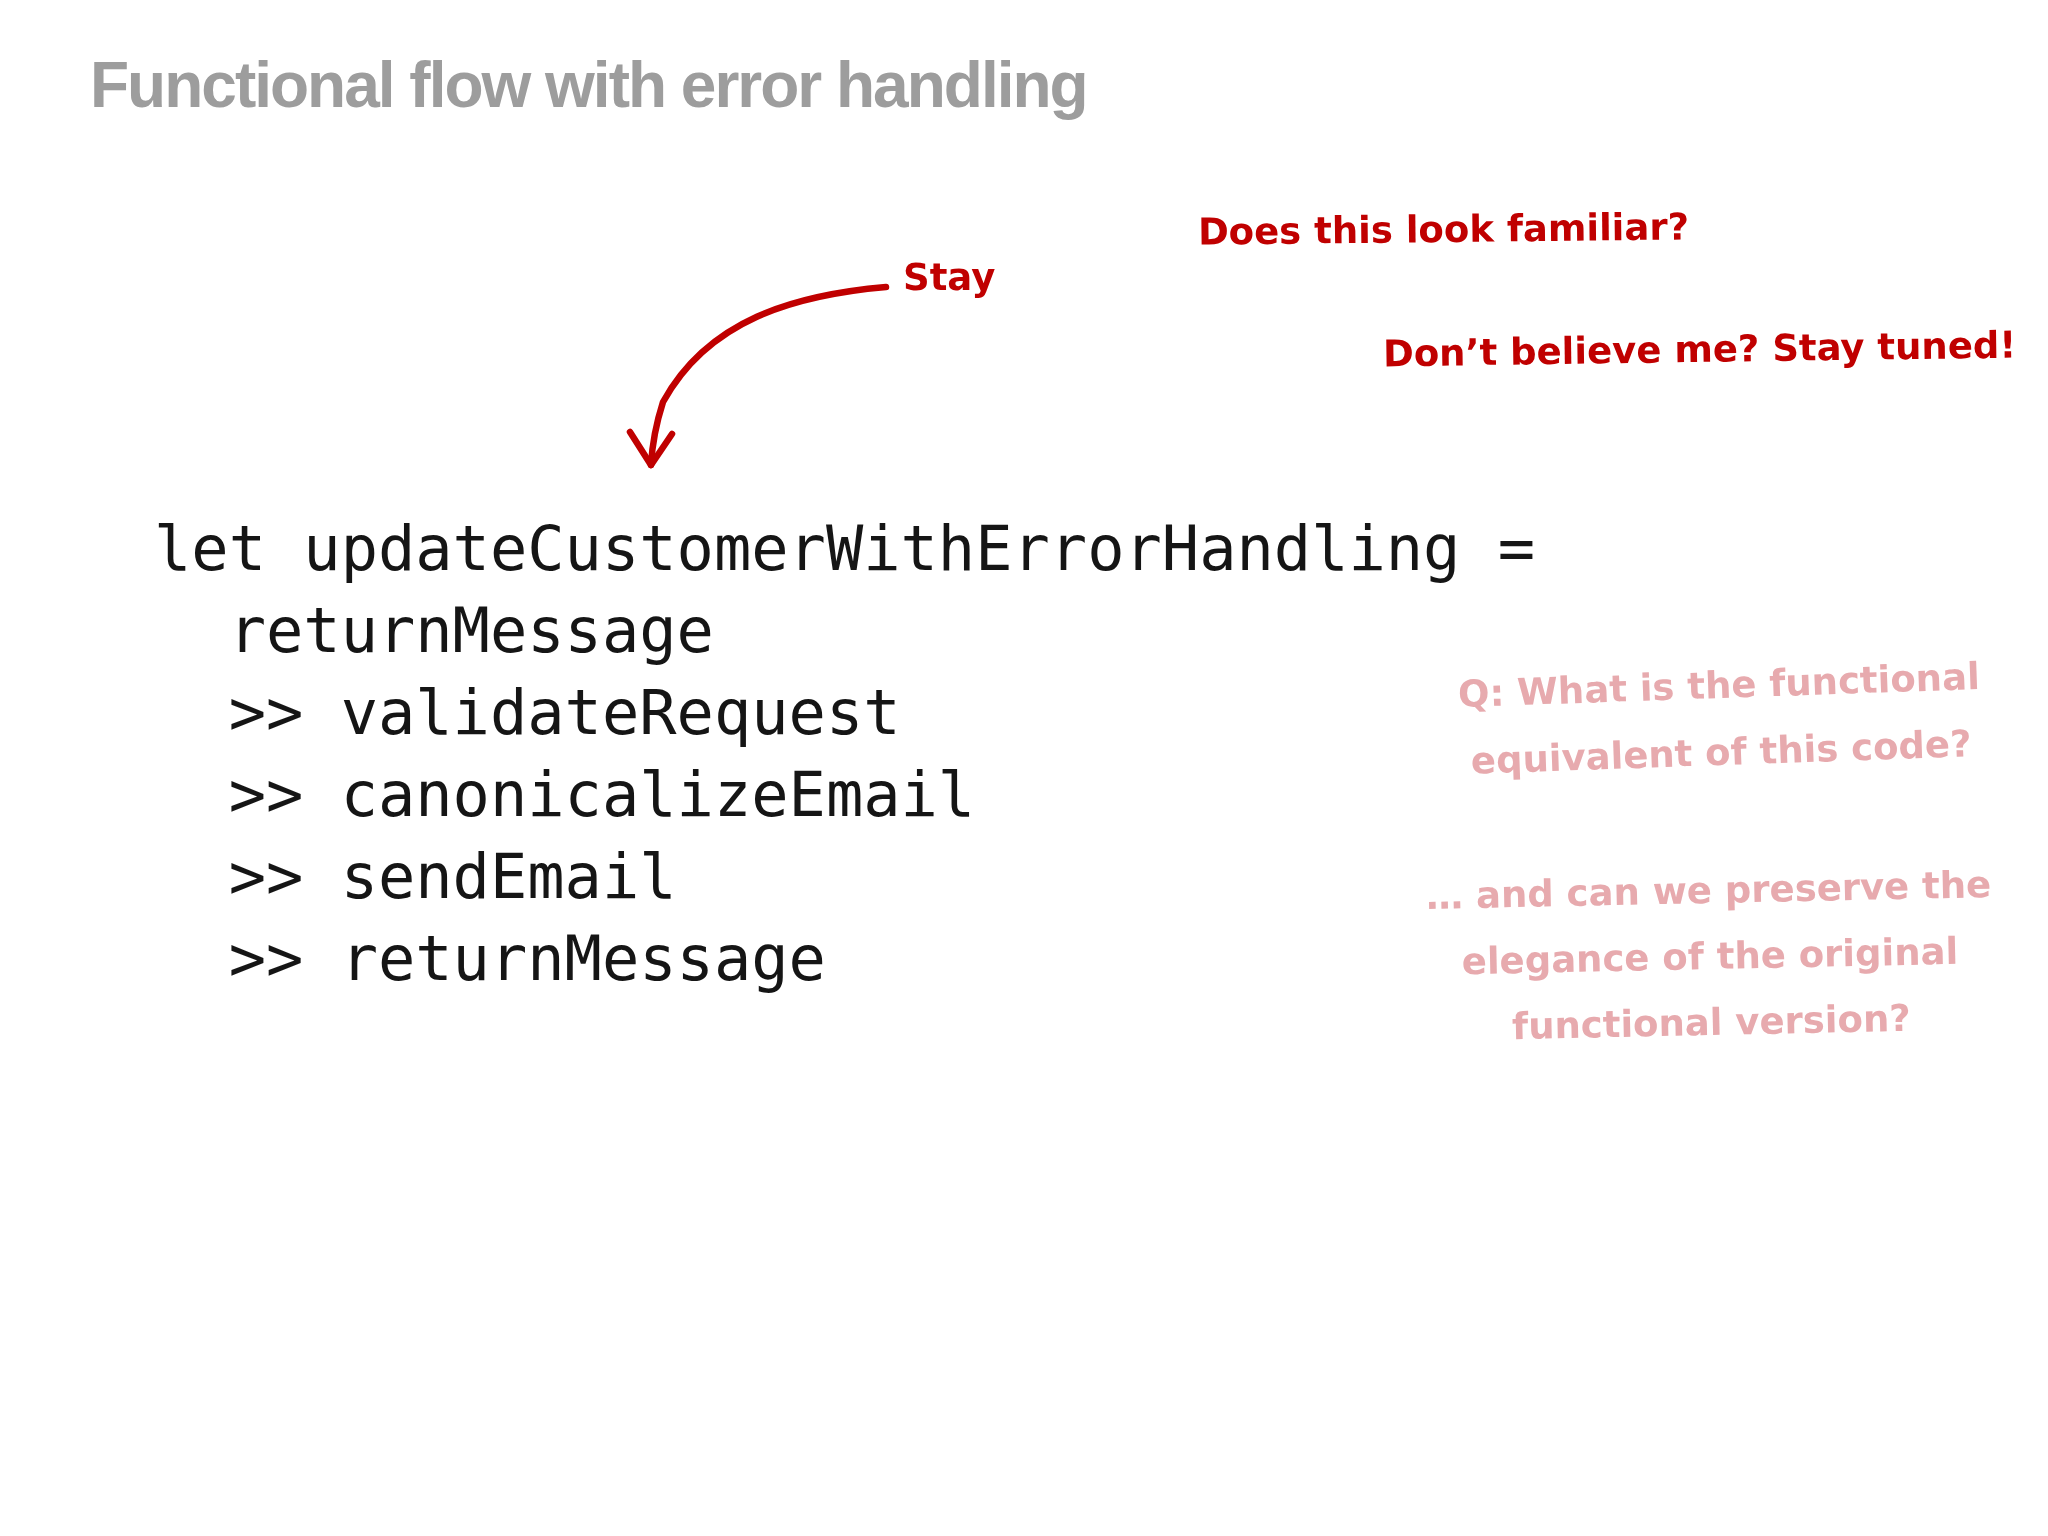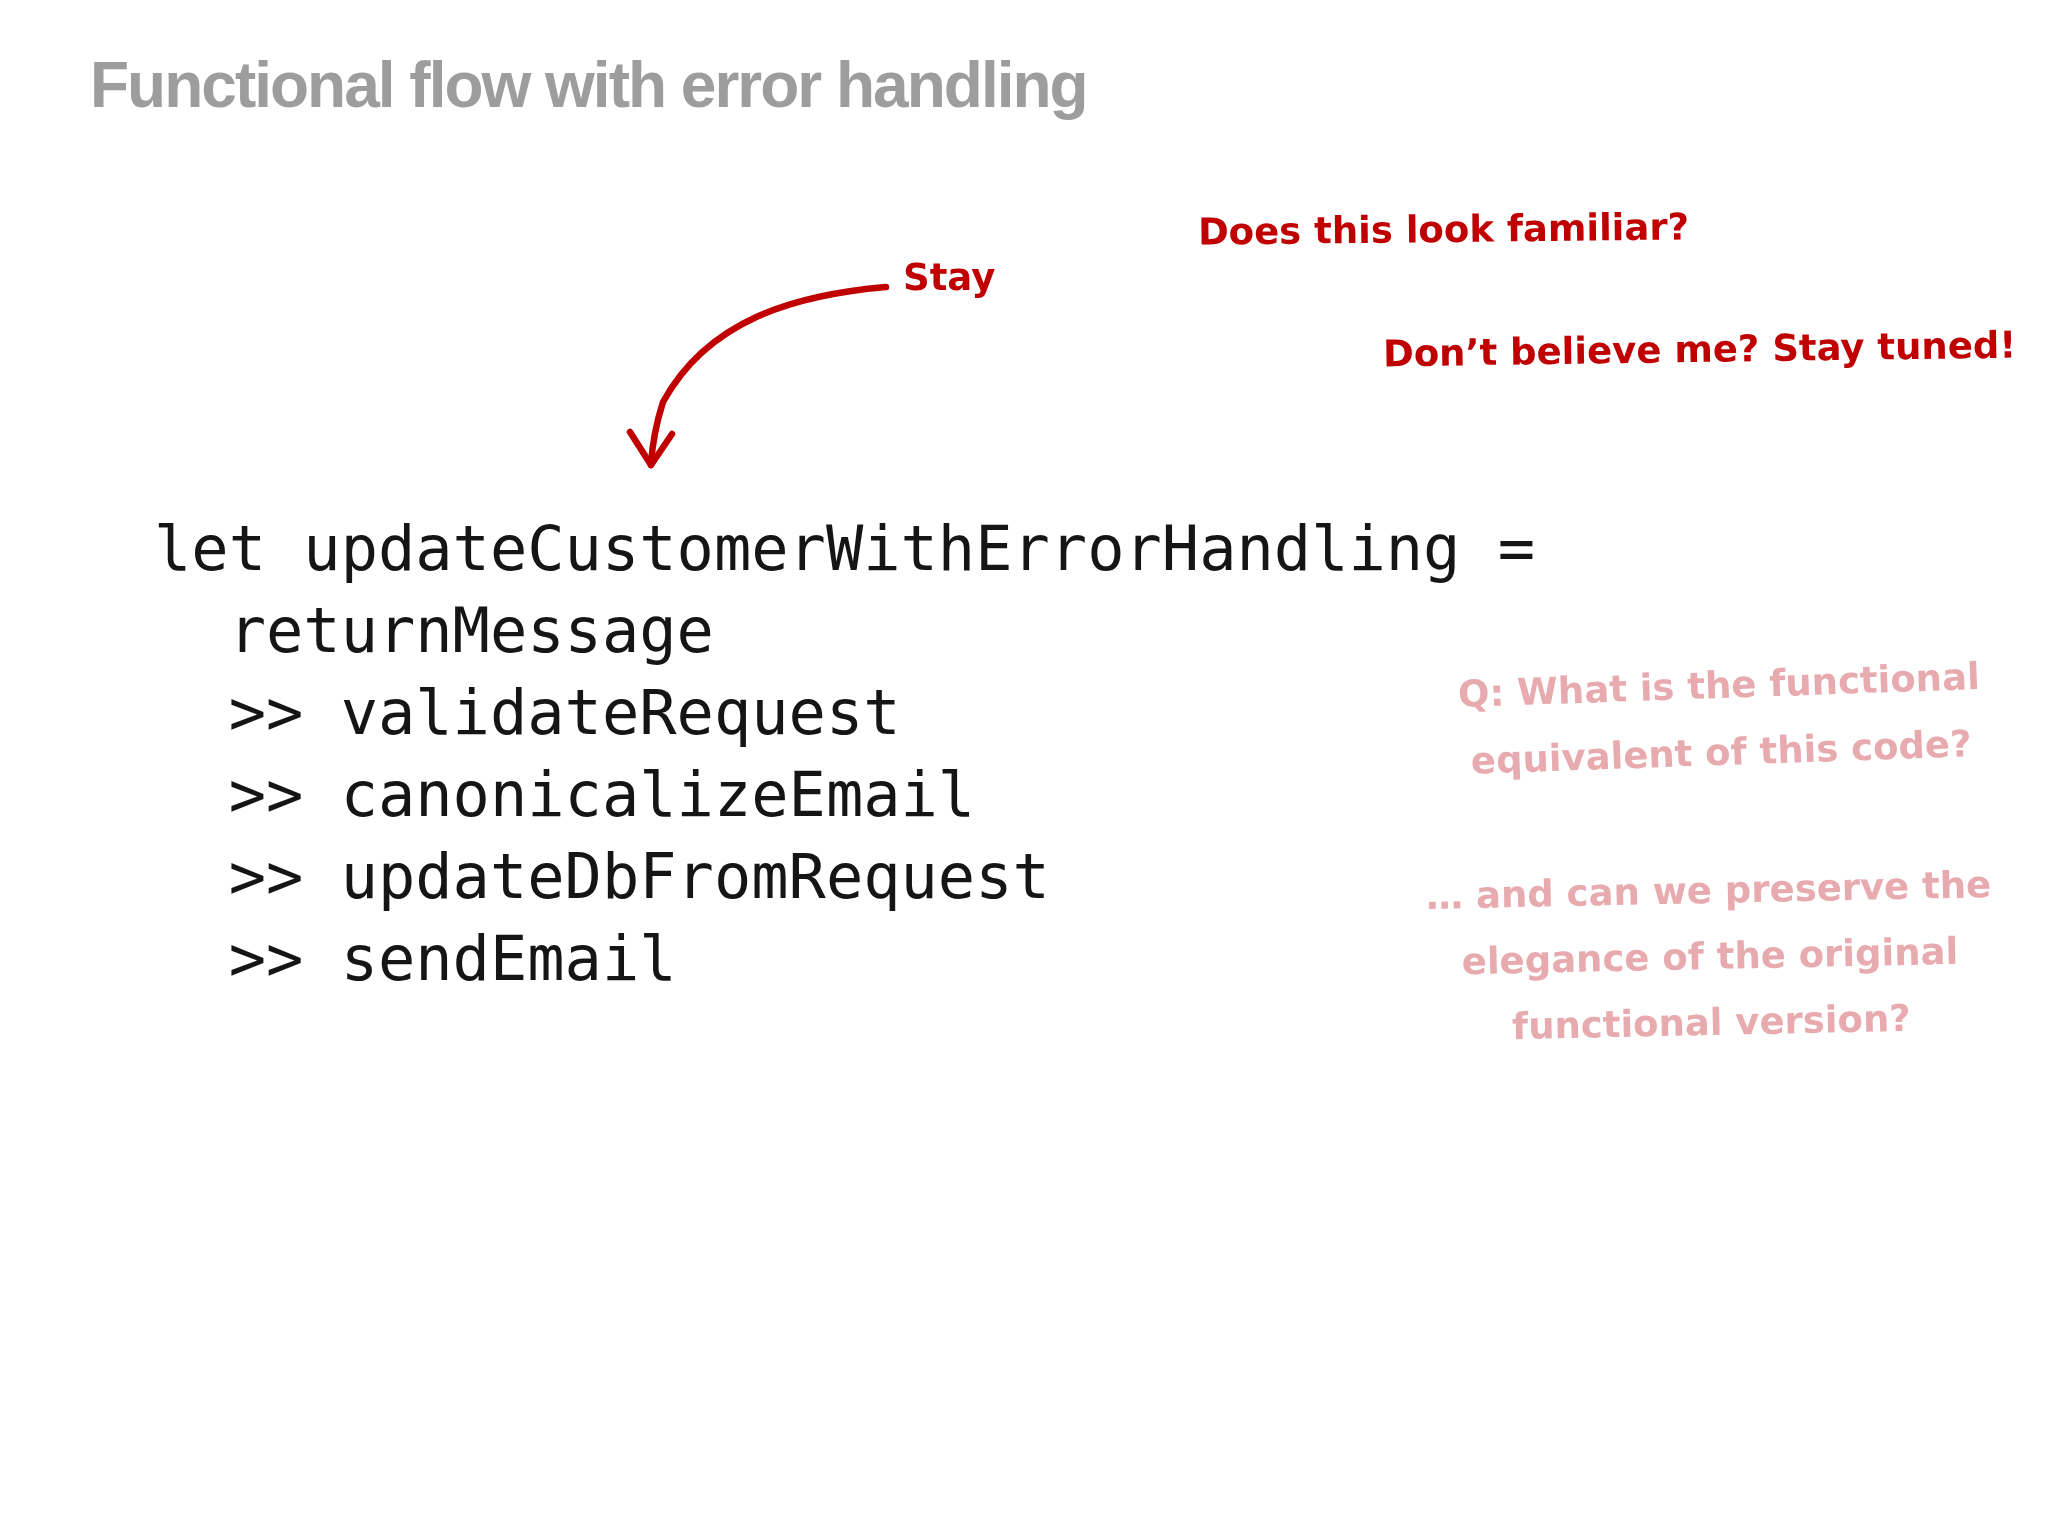--- a/index.html
+++ b/index.html
@@ -111,21 +111,21 @@
 
   <div class="abs hand red ann-after">Stay</div>
 
   <div class="abs hand red ann-tuned">Don’t believe me? Stay tuned!</div>
 
   <svg class="abs after-arrow" viewBox="0 0 300 230" xmlns="http://www.w3.org/2000/svg" aria-hidden="true">
     <path d="M 278 25 C 186 33, 100 58, 55 140 C 47 165, 44 186, 43 203"></path>
     <path d="M 22 170 L 43 203 L 64 172"></path>
   </svg>
 
-  <pre class="abs code-block"><div>let updateCustomerWithErrorHandling =</div><div>  returnMessage</div><div>  &gt;&gt; validateRequest</div><div>  &gt;&gt; canonicalizeEmail</div><div>  &gt;&gt; updateDbFromRequest</div><div>  &gt;&gt; sendEmail</div></pre>
+  <pre class="abs code-block"><div>let updateCustomerWithErrorHandling =</div><div>  returnMessage</div><div>  &gt;&gt; validateRequest</div><div>  &gt;&gt; canonicalizeEmail</div><div>  &gt;&gt; sendEmail</div><div>  &gt;&gt; returnMessage</div></pre>
 
   <div class="abs hand pink ann-q1">
     <div>Q: What is the functional</div>
     <div>equivalent of this code?</div>
   </div>
 
   <div class="abs hand pink ann-q2">
     <div>… and can we preserve the</div>
     <div>elegance of the original</div>
     <div>functional version?</div>

